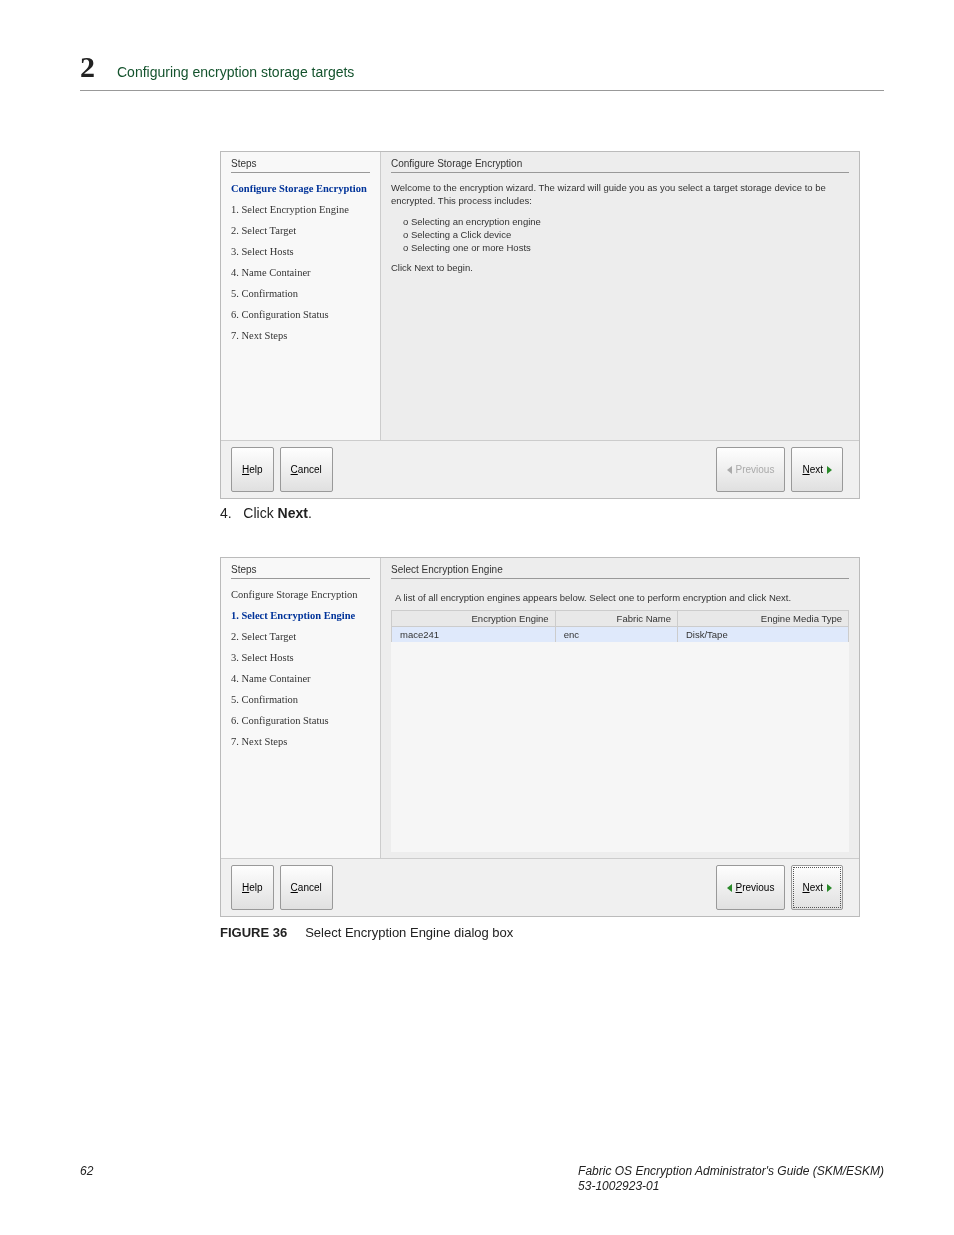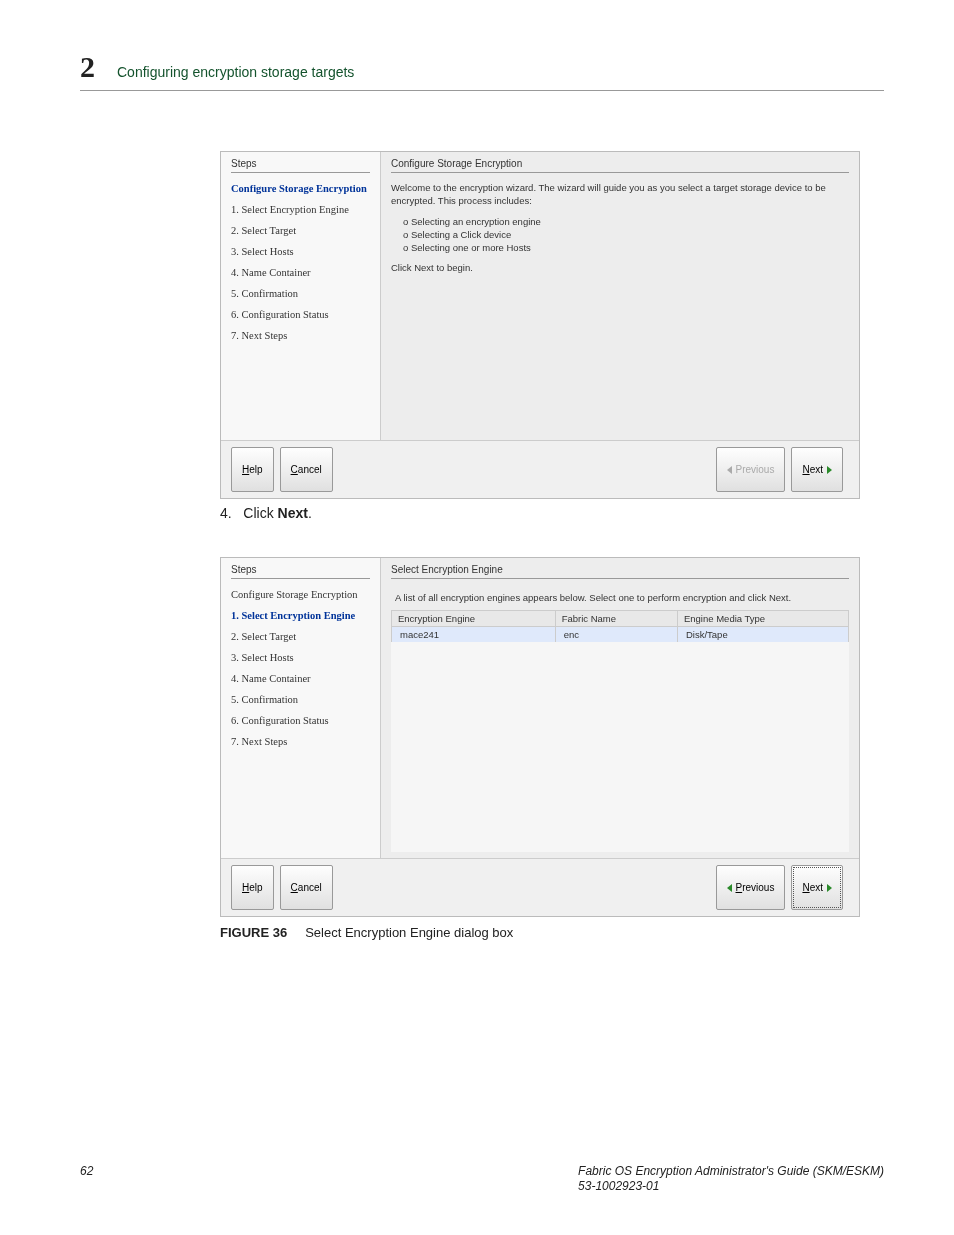--- a/index.html
+++ b/index.html
@@ -21,21 +21,21 @@
   .ss-bullets { margin: 6px 0 6px 12px; }
   .ss-bullet { font-size: 9.5px; margin: 2px 0; }
   .ss-footer { border-top: 1px solid #ccc; padding: 6px 10px; display: flex; align-items: center; background: #f0f0f0; }
   .ss-btn { font-size: 10px; padding: 16px 10px; background: linear-gradient(#fefefe,#e0e0e0); border: 1px solid #999; border-radius: 2px; margin-right: 6px; cursor: pointer; }
   .ss-btn.disabled { color: #aaa; }
   .ss-btn .tri-r { display:inline-block; width:0;height:0;border-top:4px solid transparent;border-bottom:4px solid transparent;border-left:5px solid #2a8a2a; margin-left:4px; vertical-align: -1px;}
   .ss-btn .tri-l { display:inline-block; width:0;height:0;border-top:4px solid transparent;border-bottom:4px solid transparent;border-right:5px solid #aaa; margin-right:4px; vertical-align: -1px;}
   .ss-btn .tri-l.green { border-right-color:#2a8a2a; }
   .ss-spacer { flex: 1; }
   .engine-table { width: 100%; border-collapse: collapse; font-size: 9.5px; }
-  .engine-table th { text-align: left; font-weight: normal; background: #e8e8e8; border: 1px solid #ccc; padding: 2px 6px; }
+  .engine-table th { text-align: right; font-weight: normal; background: #e8e8e8; border: 1px solid #ccc; padding: 2px 6px; }
   .engine-table td { background: #dfe9fb; padding: 2px 8px; border-left:1px solid #ccc; border-right:1px solid #ccc; }
   .engine-empty { height: 210px; background: #f6f6f6; }
   .caption { margin-left: 140px; margin-top: 8px; margin-bottom: 18px; font-size: 13px; }
   .caption strong { font-family: Arial, sans-serif; font-weight: bold; margin-right: 18px; }
   .step-line { margin-left: 140px; font-size: 14px; margin-bottom: 10px; }
   .step-indent { margin-left: 190px; font-size: 14px; margin-bottom: 22px; }
   a.xref { color: #0645c8; text-decoration: none; }
   .page-footer { position: absolute; bottom: 40px; left: 80px; right: 70px; display: flex; justify-content: space-between; font-size: 12px; }
   .page-num { font-style: italic; }
   .doc-title { text-align: left; font-style: italic; line-height: 1.3; }

